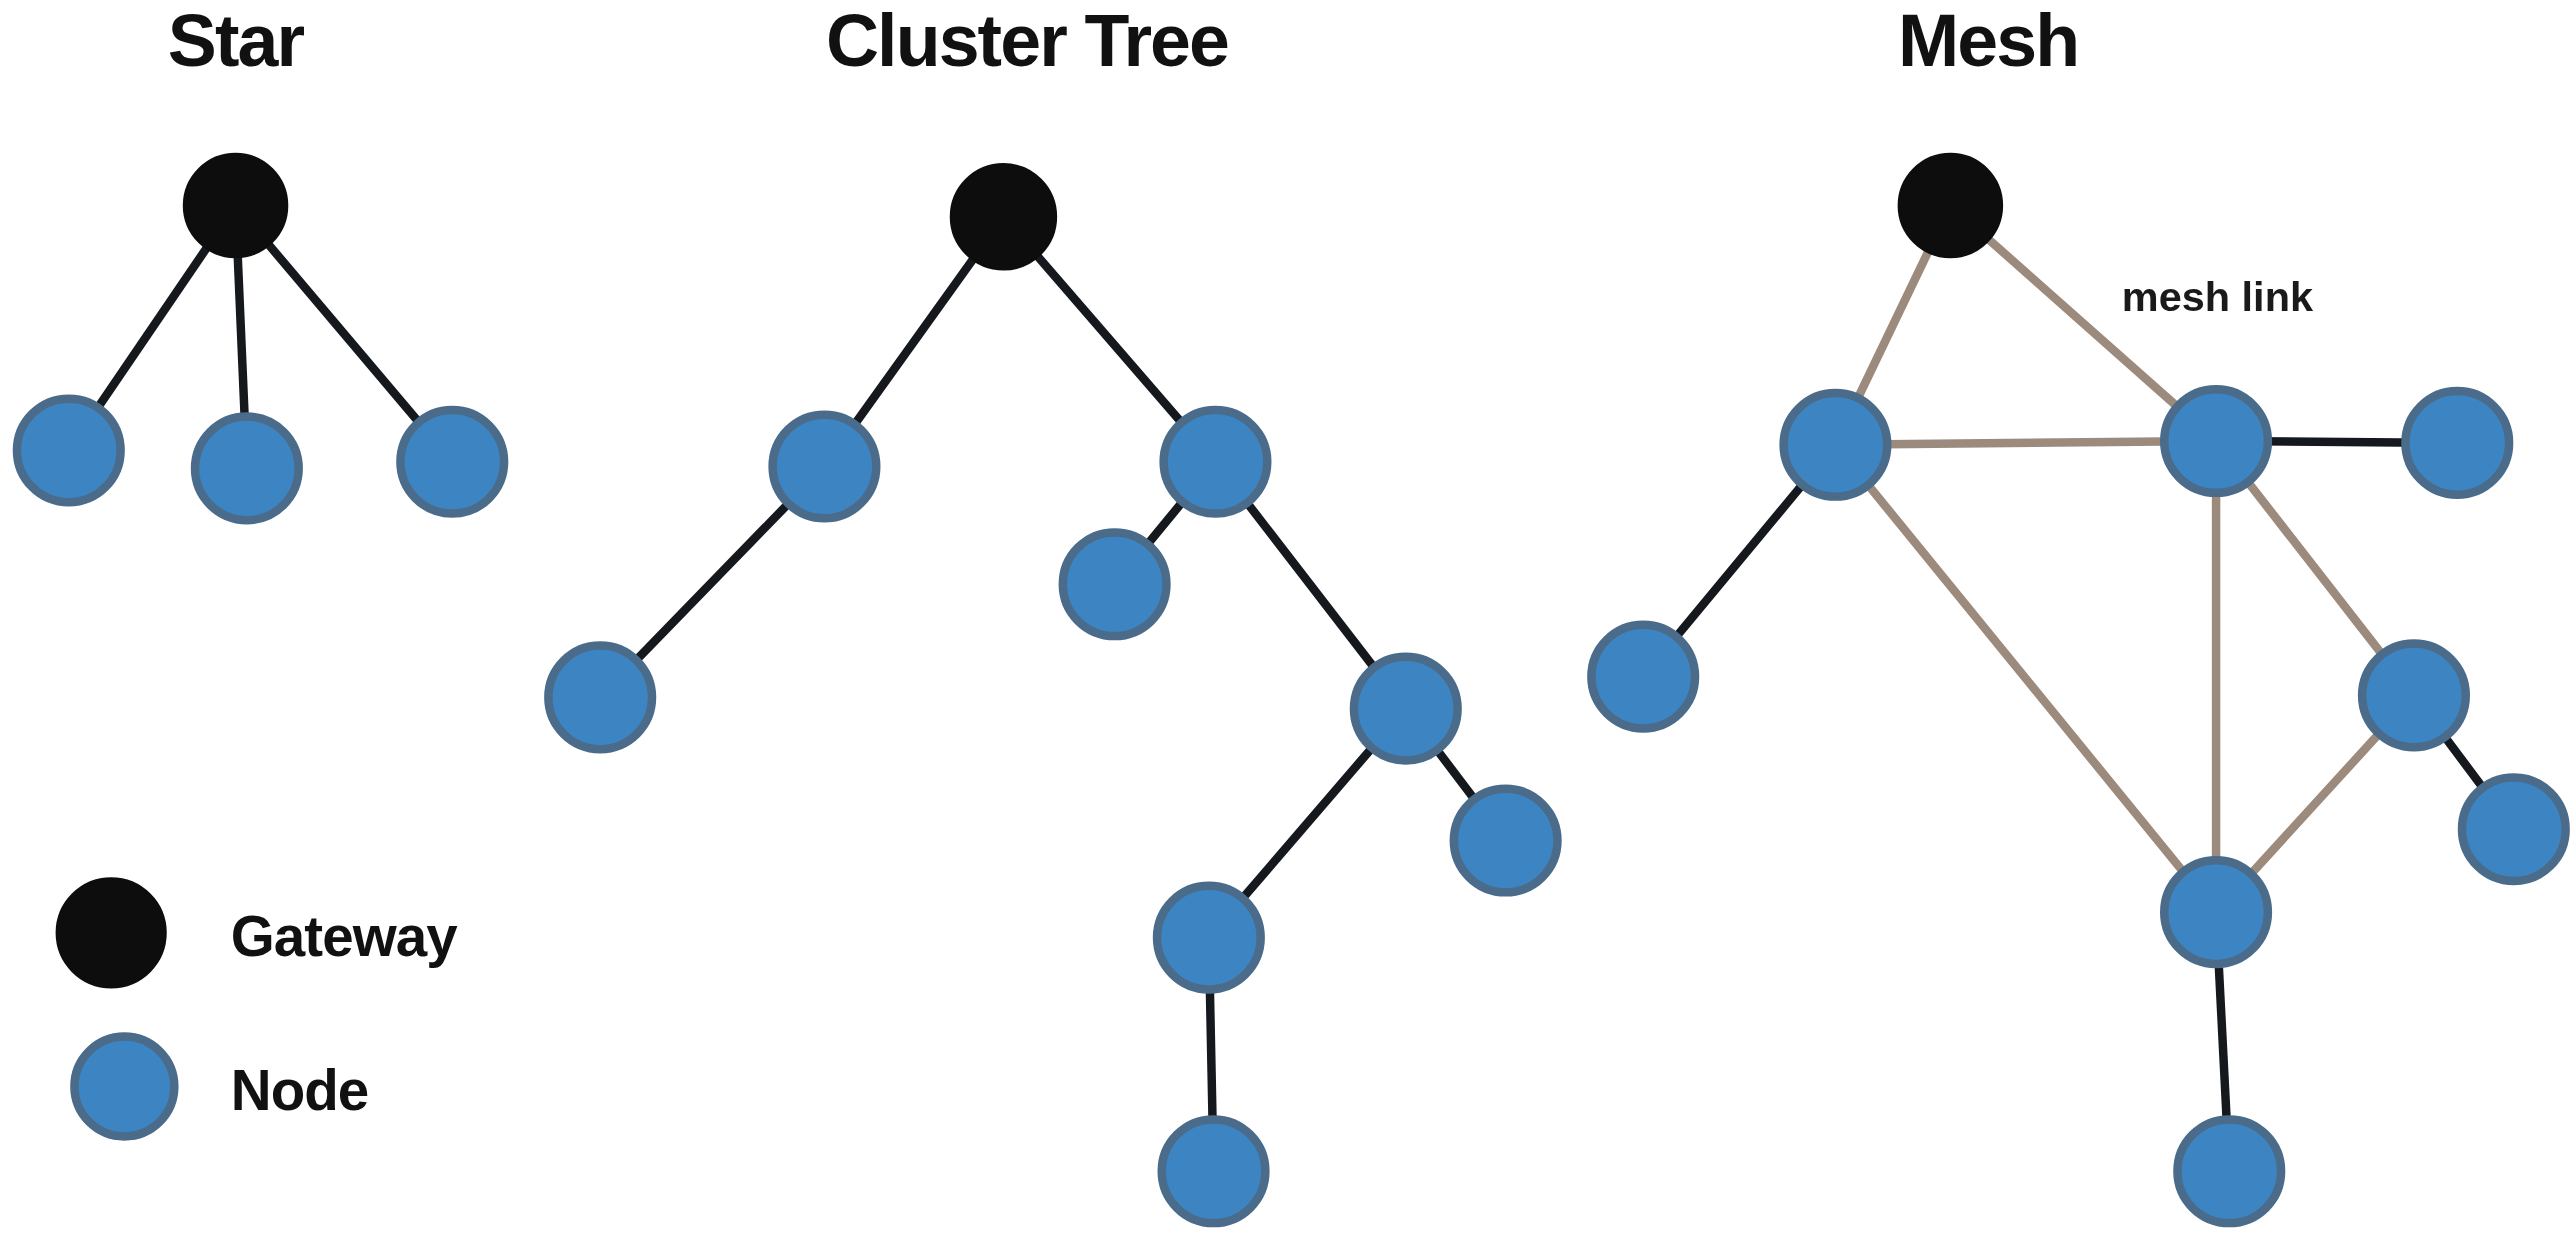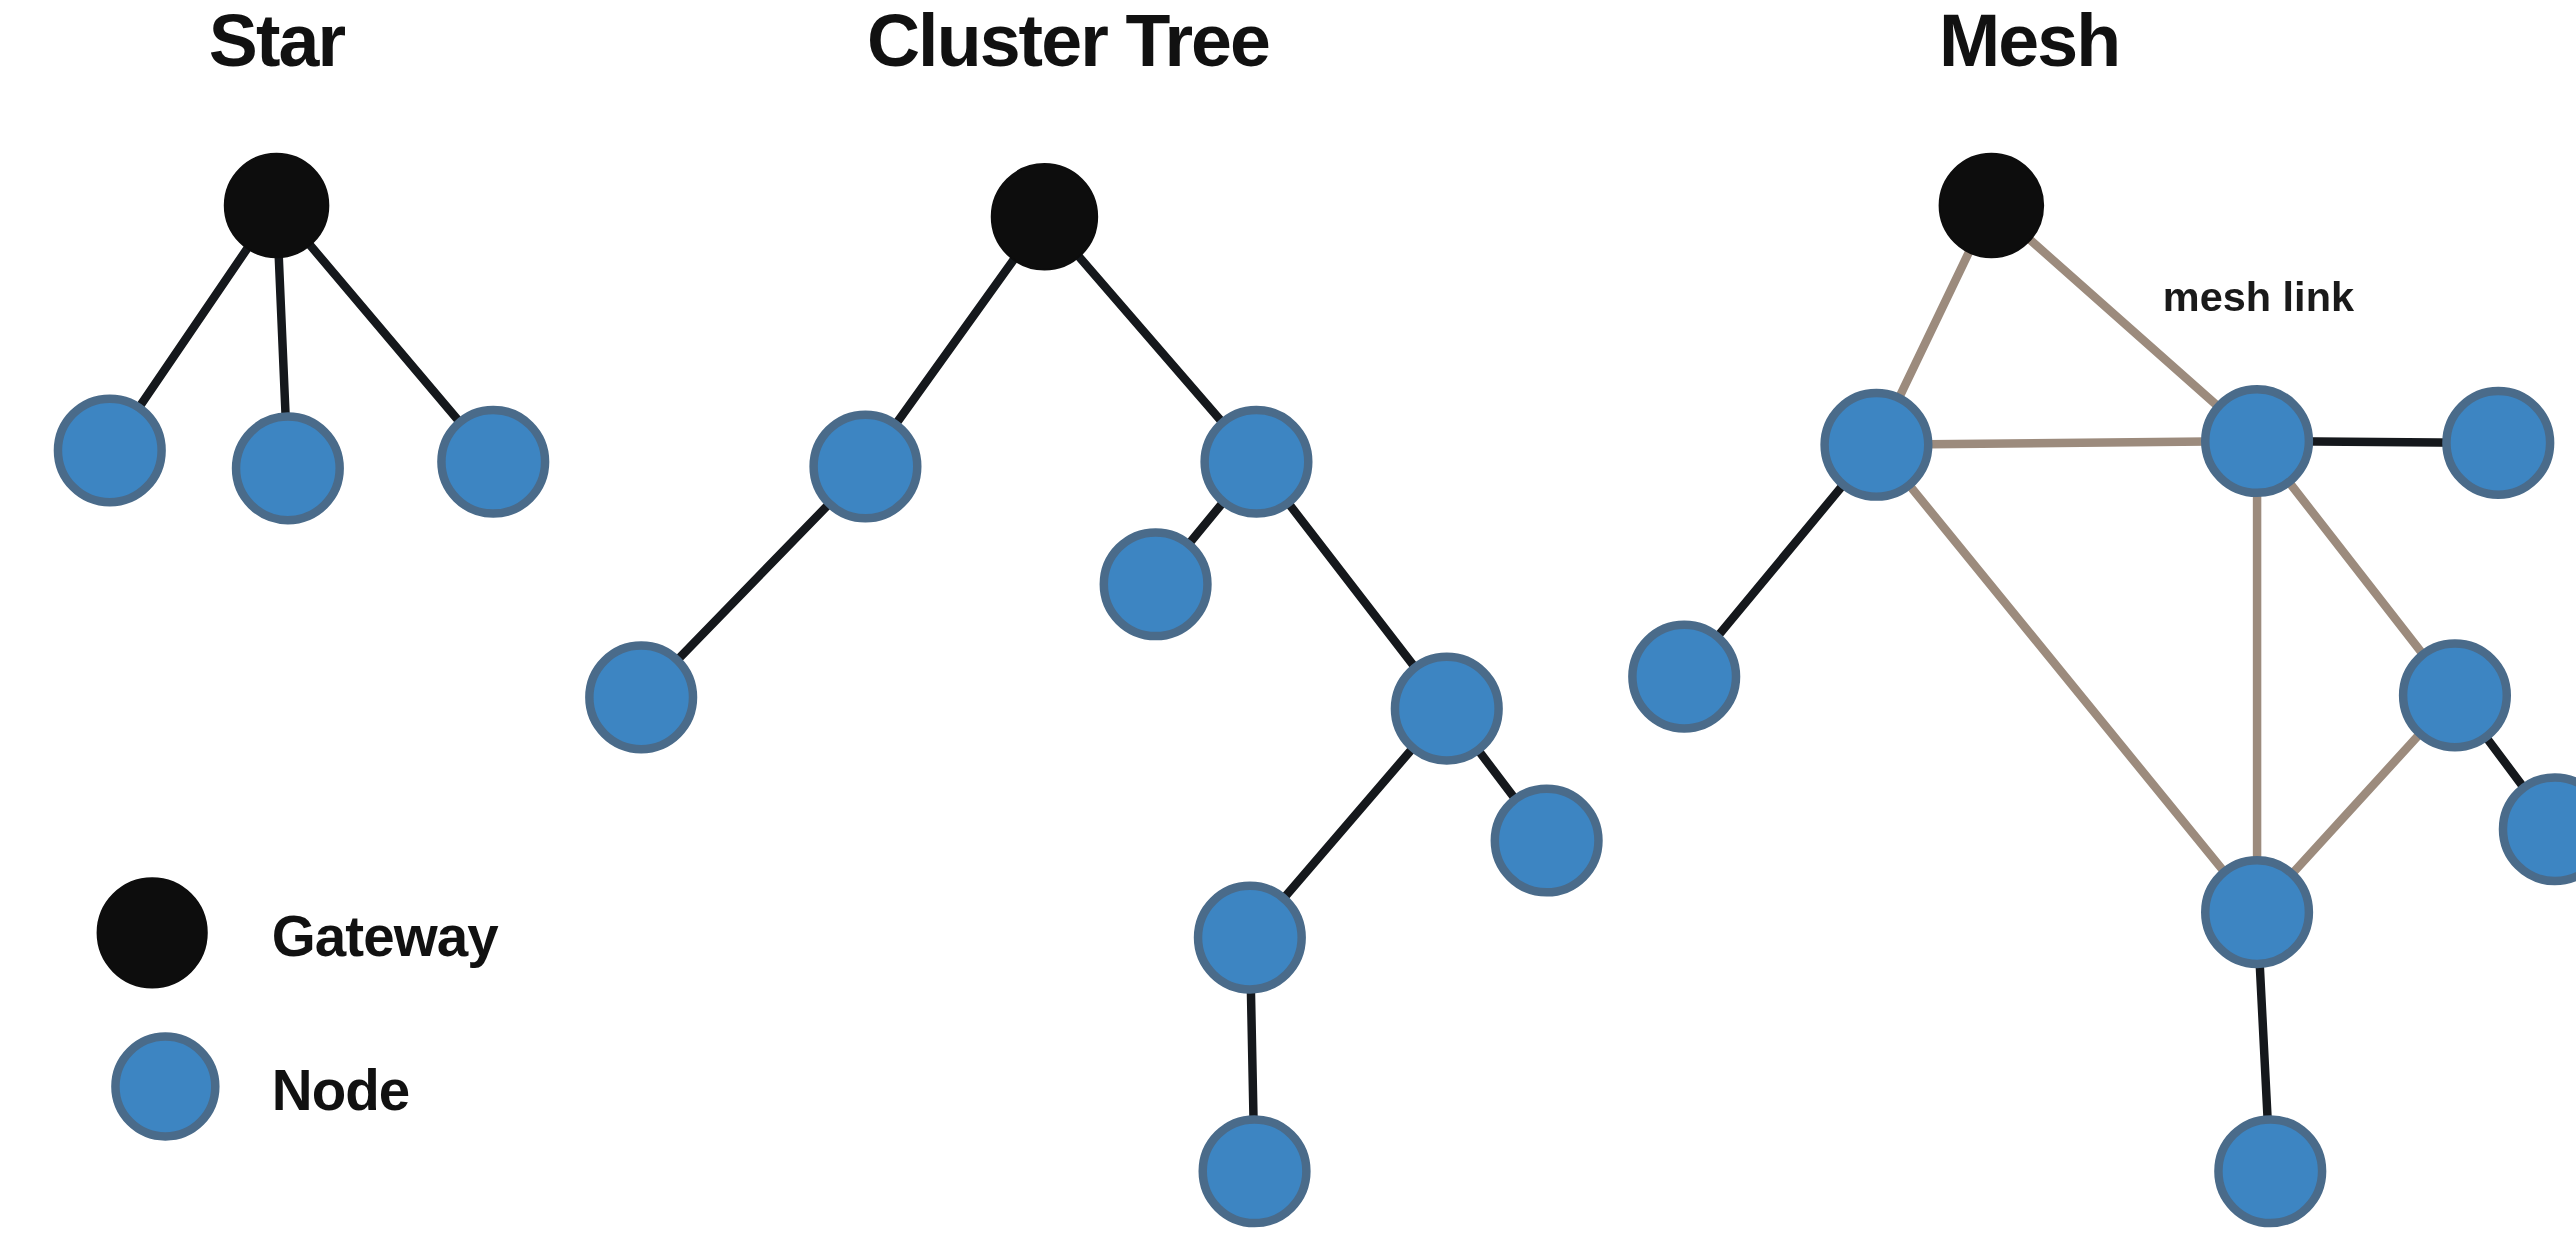--- a/index.html
+++ b/index.html
@@ -13,21 +13,20 @@
     font-family: "Liberation Sans", sans-serif;
     position: relative;
     overflow: hidden;
   }
   #diagram-root {
     position: absolute;
     left: 0;
     top: 0;
     width: 2508px;
     height: 1242px;
-    margin-left: 41px;
   }
   svg.topology-canvas {
     position: absolute;
     left: 0;
     top: 0;
     width: 2576px;
     height: 1242px;
     display: block;
   }
   .panel-title {

